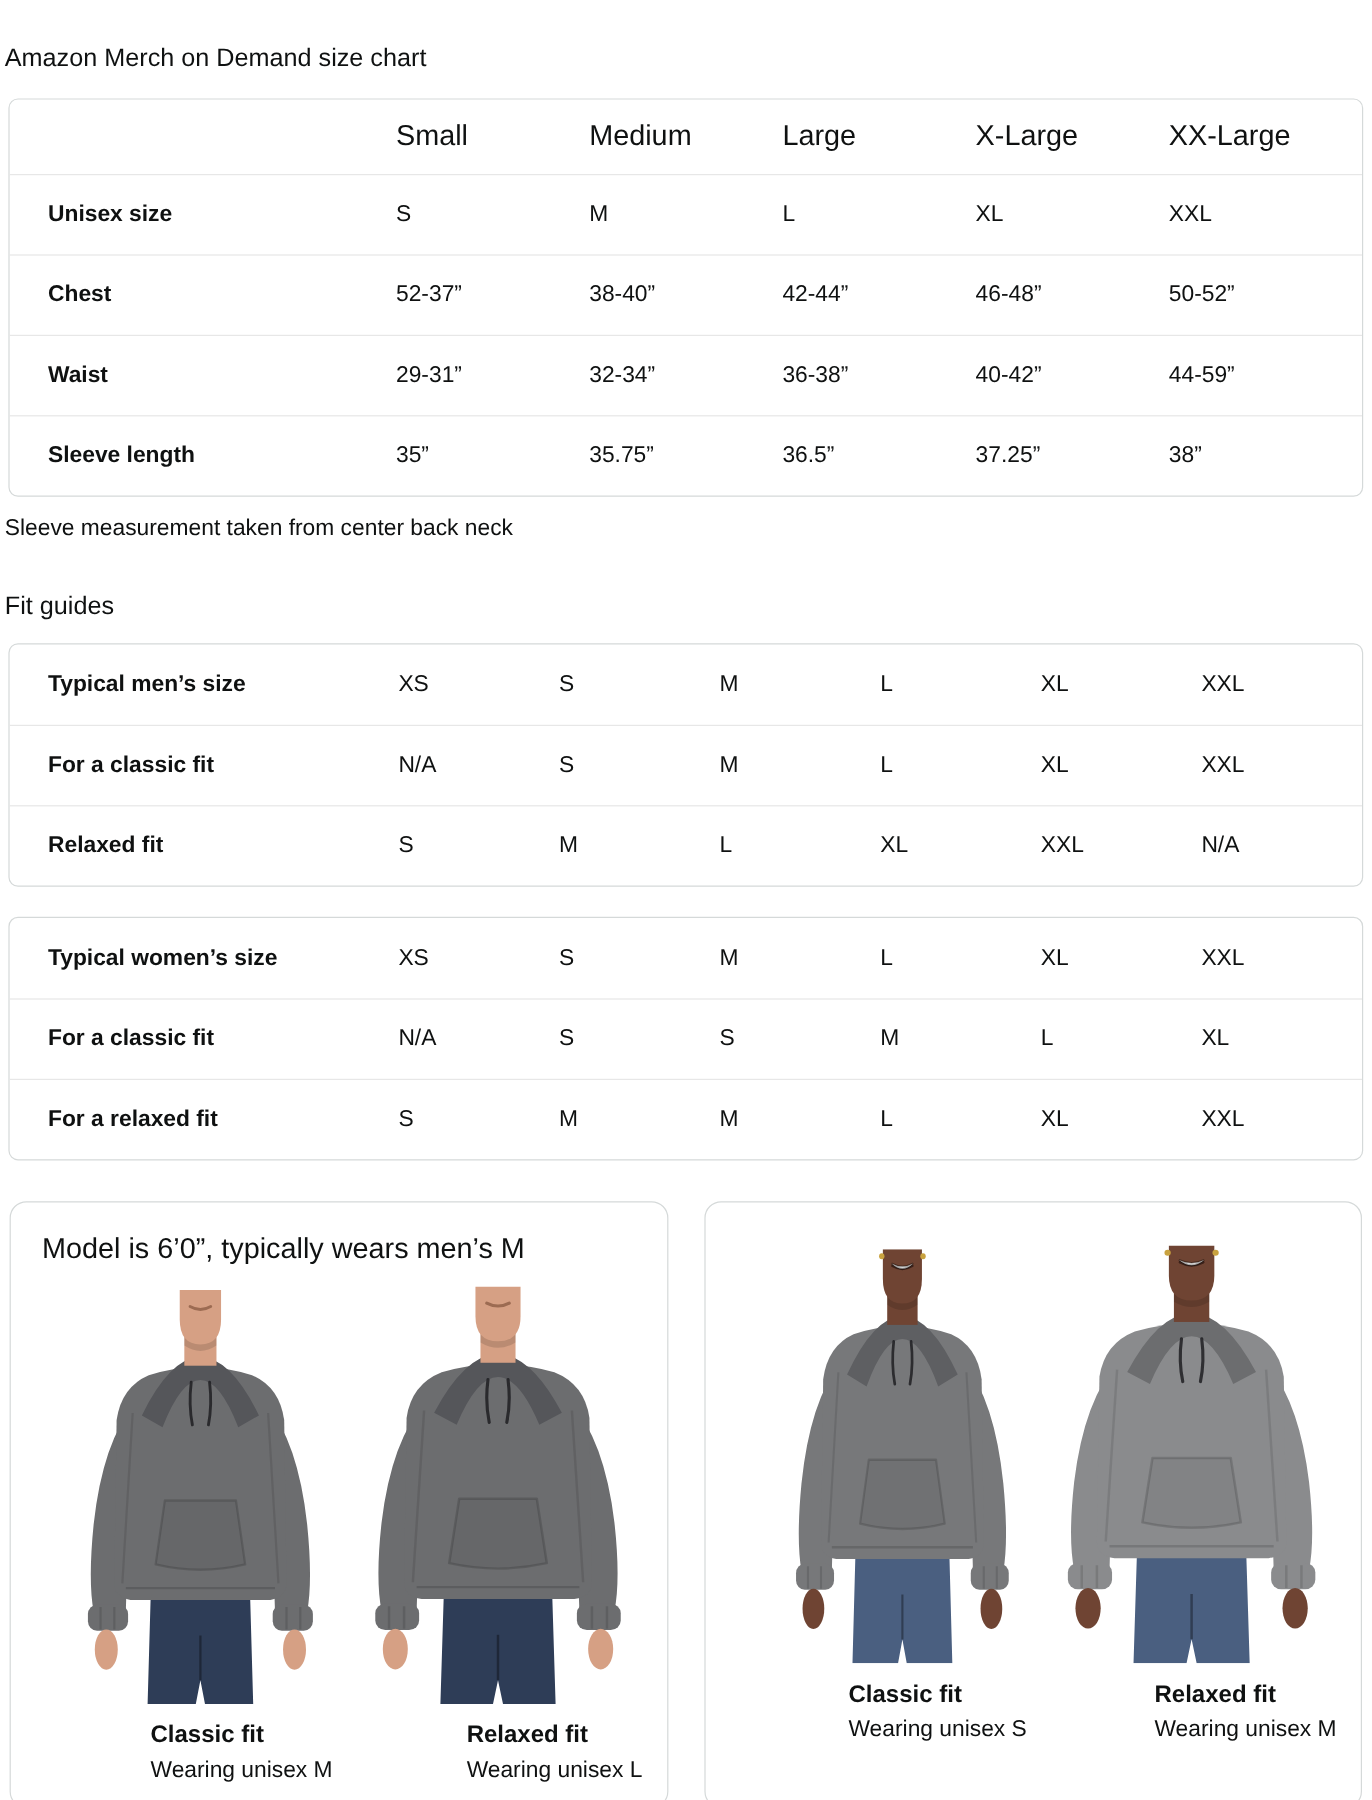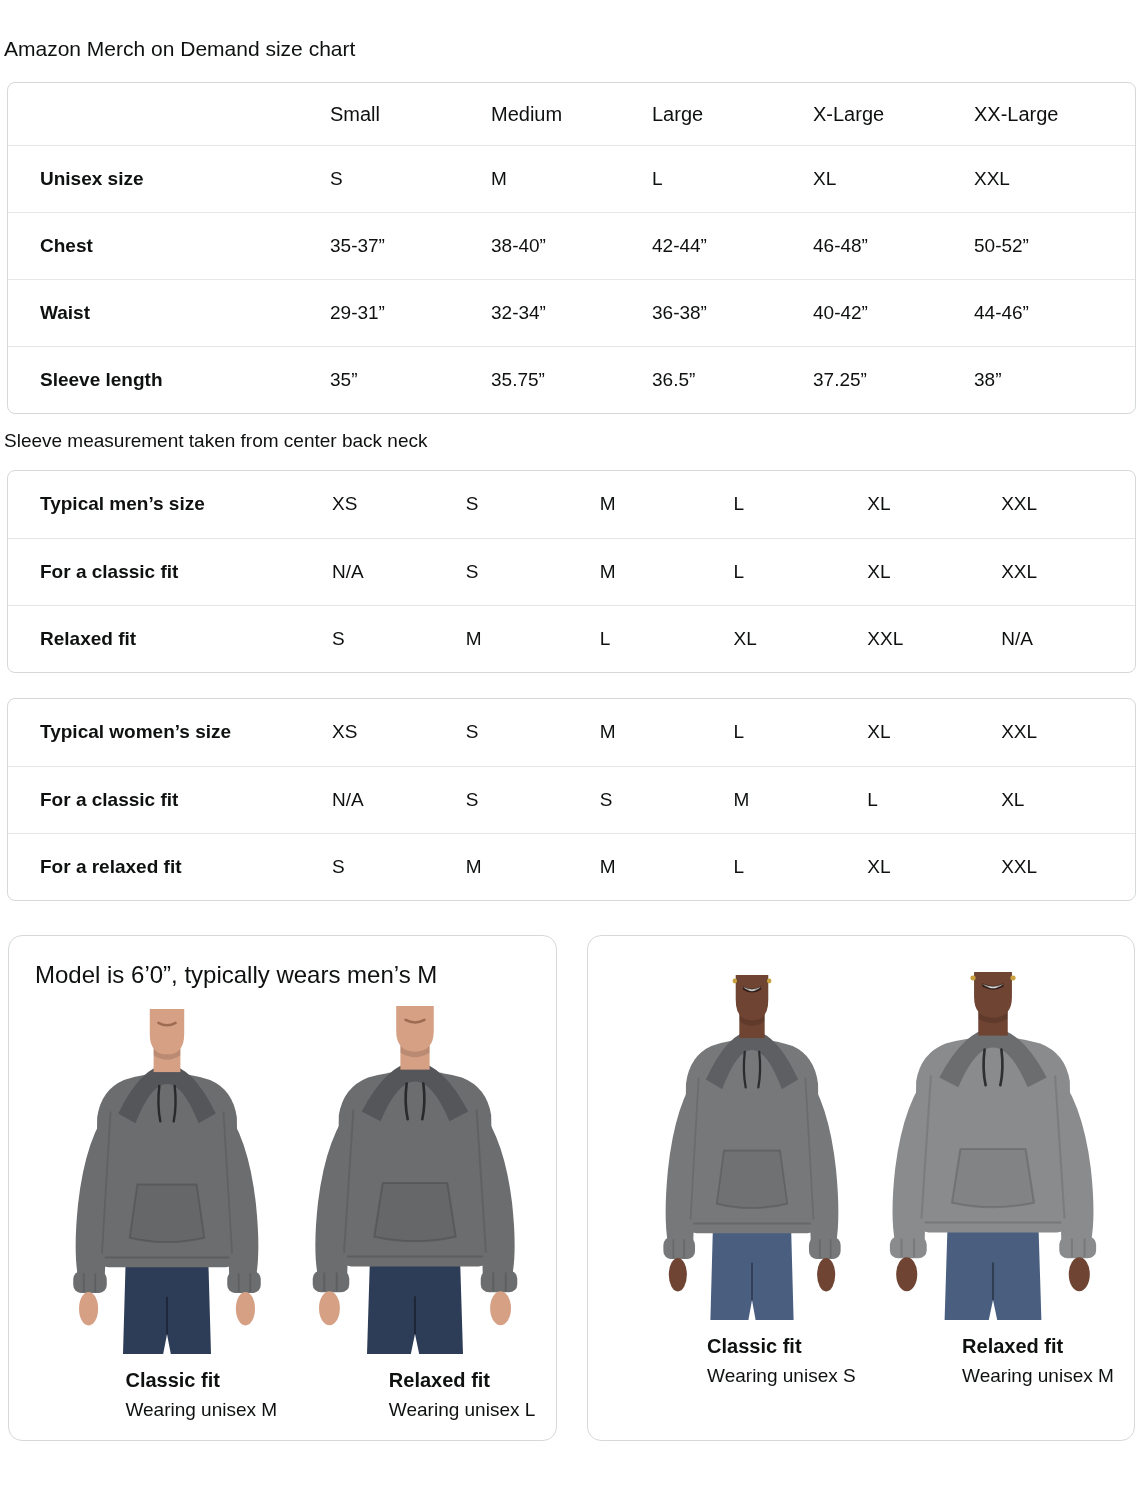--- a/index.html
+++ b/index.html
@@ -10,21 +10,21 @@
   .page{width:1143px;min-height:1500px;padding-top:18px;overflow:hidden;margin-top:18px;}
   .title{font-size:21px;font-weight:400;margin:0 0 0 4px;line-height:1.25;}
   .card{border:1px solid var(--card-border);border-radius:8px;margin:20px 7px 0;background:#fff;}
   .trow{display:grid;align-items:center;min-height:67px;padding-left:32px;border-top:1px solid var(--row-divider);}
   .trow:first-child{border-top:0;}
   .trow.head{min-height:62px;}
   .t-size .trow{grid-template-columns:290px repeat(5,1fr);}
   .t-fit .trow{grid-template-columns:292px repeat(6,1fr);}
   .cell{font-size:19px;padding-right:6px;line-height:1.2;}
   .cell.label{font-weight:700;}
-  .head .cell{font-size:20px;font-weight:400;}
+  .head .cell{font-size:24px;font-weight:400;}
   .note{font-size:19px;font-weight:400;margin:16px 0 0 4px;}
   .fitg{font-size:21px;font-weight:400;margin:41px 0 0 4px;line-height:1.2;}
   .t-fit.first{margin-top:18px;}
   .t-fit.second{margin-top:25px;}
   .boxes{display:flex;gap:30px;margin:34px 8px 0;}
   .mbox{flex:1;border:1px solid var(--card-border);border-radius:14px;padding:24px 10px 18px;background:#fff;}
   .mbox-title{font-size:24px;font-weight:400;margin:0 0 4px 16px;line-height:1.25;}
   .figs{display:flex;justify-content:space-evenly;align-items:flex-end;}
   .figs figure{margin:12px 0 0;display:flex;flex-direction:column;align-items:flex-end;width:248px;}
   .figs svg{display:block;}
@@ -83,46 +83,47 @@
     <div class="trow">
       <div class="cell label">Unisex size</div>
       <div class="cell">S</div>
       <div class="cell">M</div>
       <div class="cell">L</div>
       <div class="cell">XL</div>
       <div class="cell">XXL</div>
     </div>
     <div class="trow">
       <div class="cell label">Chest</div>
-      <div class="cell">35-37”</div>
+      <div class="cell">52-37”</div>
       <div class="cell">38-40”</div>
       <div class="cell">42-44”</div>
       <div class="cell">46-48”</div>
       <div class="cell">50-52”</div>
     </div>
     <div class="trow">
       <div class="cell label">Waist</div>
       <div class="cell">29-31”</div>
       <div class="cell">32-34”</div>
       <div class="cell">36-38”</div>
       <div class="cell">40-42”</div>
-      <div class="cell">44-46”</div>
+      <div class="cell">44-59”</div>
     </div>
     <div class="trow">
       <div class="cell label">Sleeve length</div>
       <div class="cell">35”</div>
       <div class="cell">35.75”</div>
       <div class="cell">36.5”</div>
       <div class="cell">37.25”</div>
       <div class="cell">38”</div>
     </div>
   </section>
 
   <p class="note">Sleeve measurement taken from center back neck</p>
 
+  <h2 class="fitg">Fit guides</h2>
 
   <section class="card t-fit first">
     <div class="trow">
       <div class="cell label">Typical men’s size</div>
       <div class="cell">XS</div>
       <div class="cell">S</div>
       <div class="cell">M</div>
       <div class="cell">L</div>
       <div class="cell">XL</div>
       <div class="cell">XXL</div>

